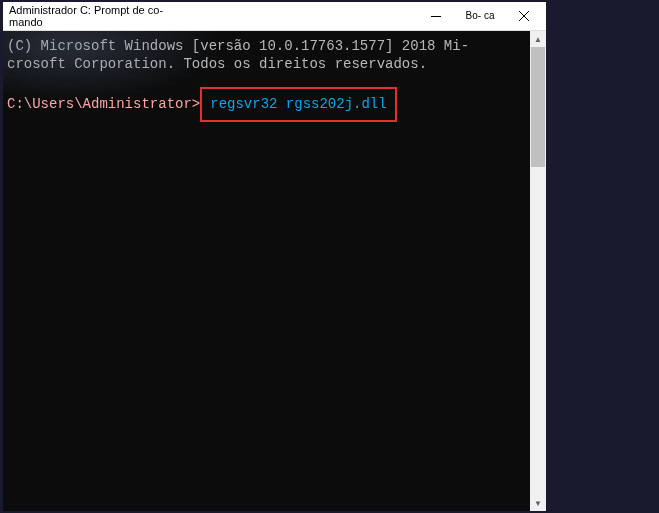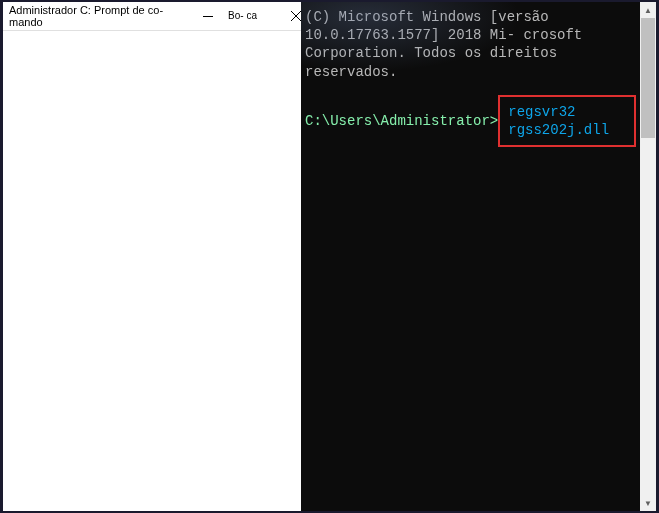--- a/index.html
+++ b/index.html
@@ -12,25 +12,25 @@
       height: 513px;
       background: #1a1a2e;
       font-family: 'Segoe UI', Tahoma, sans-serif;
       overflow: hidden;
       position: relative;
     }
     .window {
       position: absolute;
       top: 2px;
       left: 3px;
-      width: 653px;
+      width: 543px;
       height: 509px;
       background: #fff;
       display: flex;
-      flex-direction: row;
+      flex-direction: column;
     }
     .titlebar {
       height: 29px;
       background: #fff;
       display: flex;
       align-items: center;
       justify-content: space-between;
       padding-left: 6px;
       border-bottom: 1px solid #e0e0e0;
     }
@@ -43,21 +43,21 @@
     .window-controls {
       display: flex;
       align-items: center;
       height: 100%;
     }
     .ctrl-btn {
       width: 44px;
       height: 100%;
       display: flex;
       align-items: center;
-      justify-content: flex-end;
+      justify-content: center;
       cursor: pointer;
     }
     .minimize-line {
       width: 10px;
       height: 1px;
       background: #000;
     }
     .max-text {
       font-size: 10px;
       color: #000;
@@ -86,21 +86,21 @@
       color: #b8b8b8;
       max-width: 470px;
       word-wrap: break-word;
     }
     .prompt-line {
       margin-top: 14px;
       display: flex;
       align-items: center;
     }
     .prompt-path {
-      color: #86efac;
+      color: #fca5a5;
     }
     .command-box {
       border: 2px solid #e03030;
       padding: 6px 8px;
       display: inline-block;
       color: #0ea5e9;
     }
     .scrollbar {
       width: 16px;
       background: #f0f0f0;

